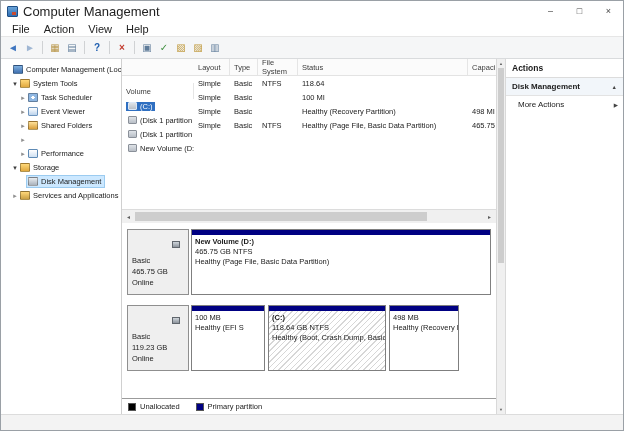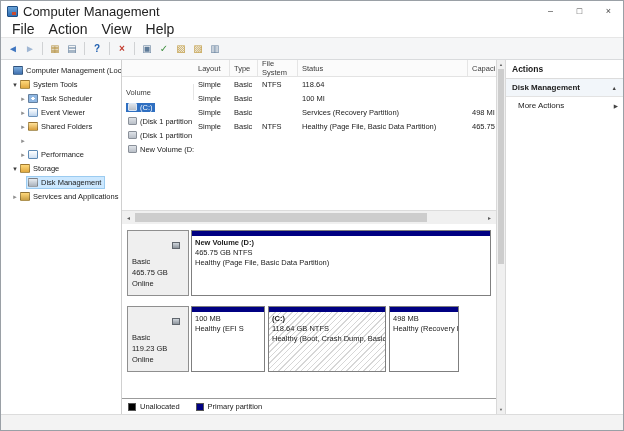--- a/index.html
+++ b/index.html
@@ -11,21 +11,21 @@
   
   .titlebar { flex: 0 0 20px; display: flex; align-items: center; background: #fff; }
   .app-icon { width: 11px; height: 11px; margin: 0 5px 0 6px; background: linear-gradient(#6aa3d8, #2f6fb4); border: 1px solid #1d4e86; border-radius: 1px; position: relative; }
   .app-icon::after { content: ""; position: absolute; right: 1px; bottom: 1px; width: 4px; height: 3px; background: #c84b32; }
   .window-title { font-size: 13px; color: #222; flex: 1; white-space: nowrap; overflow: hidden; }
   .win-controls { display: flex; height: 100%; }
   .win-btn { width: 29px; height: 100%; border: none; background: transparent; color: #444; font-size: 9px; display: flex; align-items: center; justify-content: center; font-family: inherit; }
 
   
   .menubar { flex: 0 0 16px; display: flex; align-items: center; padding-left: 4px; border-bottom: 1px solid #e6e6e6; background: #fff; }
-  .menu-item { font-size: 14px; padding: 0 7px; color: #222; }
+  .menu-item { font-size: 11px; padding: 0 7px; color: #222; }
 
   
   .toolbar { flex: 0 0 22px; background: #f5f6f7; border-bottom: 1px solid #d9dbdd; display: flex; align-items: center; padding-left: 4px; gap: 1px; }
   .tb-icon { width: 16px; height: 16px; display: flex; align-items: center; justify-content: center; font-size: 10px; font-weight: bold; }
   .tb-sep { width: 1px; height: 13px; background: #d0d2d4; margin: 0 3px; }
 
   
   .content { flex: 1; display: flex; min-height: 0; }
 
   
@@ -255,21 +255,21 @@
           <span class="vl-cell c-cap">100 MI</span>
         </div>
         <div class="vl-row">
           <span class="vl-cell c-vol"><span class="vol-sel">
                 <span class="drive-ico"></span>
                 <span>(Disk 1 partition 4)</span>
               </span></span>
           <span class="vl-cell c-layout">Simple</span>
           <span class="vl-cell c-type">Basic</span>
           <span class="vl-cell c-fs"></span>
-          <span class="vl-cell c-status">Services (Recovery Partition)</span>
+          <span class="vl-cell c-status">Healthy (Recovery Partition)</span>
           <span class="vl-cell c-cap">498 MI</span>
         </div>
         <div class="vl-row">
           <span class="vl-cell c-vol"><span class="vol-sel">
                 <span class="drive-ico"></span>
                 <span>New Volume (D:)</span>
               </span></span>
           <span class="vl-cell c-layout">Simple</span>
           <span class="vl-cell c-type">Basic</span>
           <span class="vl-cell c-fs">NTFS</span>

